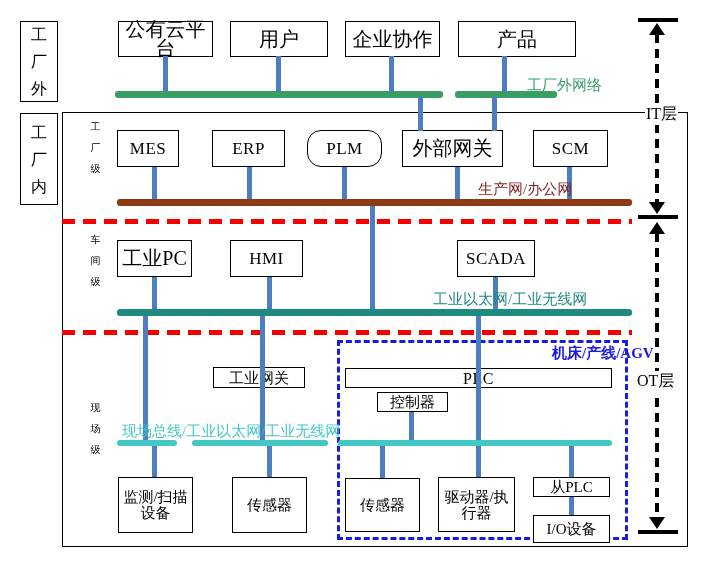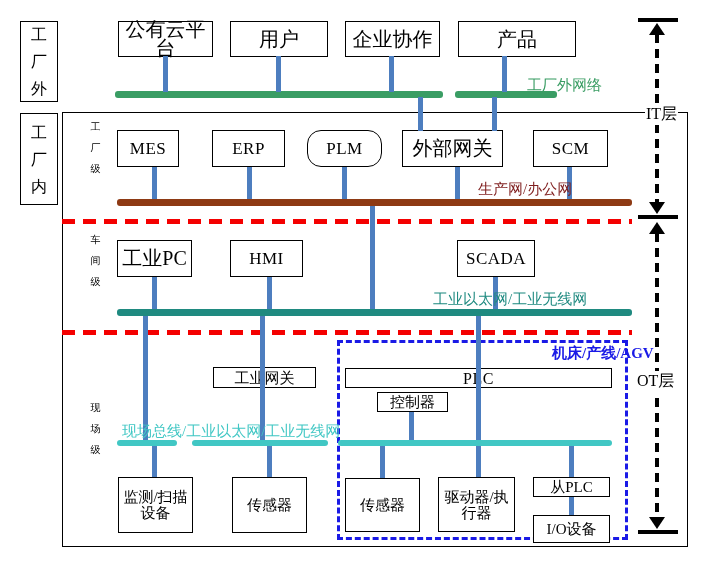--- a/index.html
+++ b/index.html
@@ -141,21 +141,21 @@
   <div class="bus" style="left:117px;top:309px;width:515px;height:7px;background:#1f8a80;"></div>
   <div class="buslabel" style="left:433px;top:290px;color:#1f8a80;">工业以太网/工业无线网</div>
 
   <div class="reddash" style="left:62px;top:330px;width:570px;"></div>
 
   <div class="vlabel" style="left:87px;top:397px;">现场级</div>
 
   <div class="bluebox" style="left:337px;top:340px;width:291px;height:200px;"></div>
   <div class="bluebox-label" style="left:506px;top:344px;margin-left:46px;">机床/产线/AGV</div>
 
-  <div class="box thin" style="left:213px;top:367px;width:103px;height:21px;">
+  <div class="box thin" style="left:213px;top:367px;width:92px;height:21px;">
       <span>工业网关</span>
     </div>
   <div class="box acro" style="left:345px;top:368px;width:267px;height:20px;font-size:16px;">
       <span>PLC</span>
     </div>
   <div class="box thin" style="left:377px;top:392px;width:71px;height:20px;">
       <span>控制器</span>
     </div>
 
   <div class="vline" style="left:143px;top:316px;height:124px;"></div>

